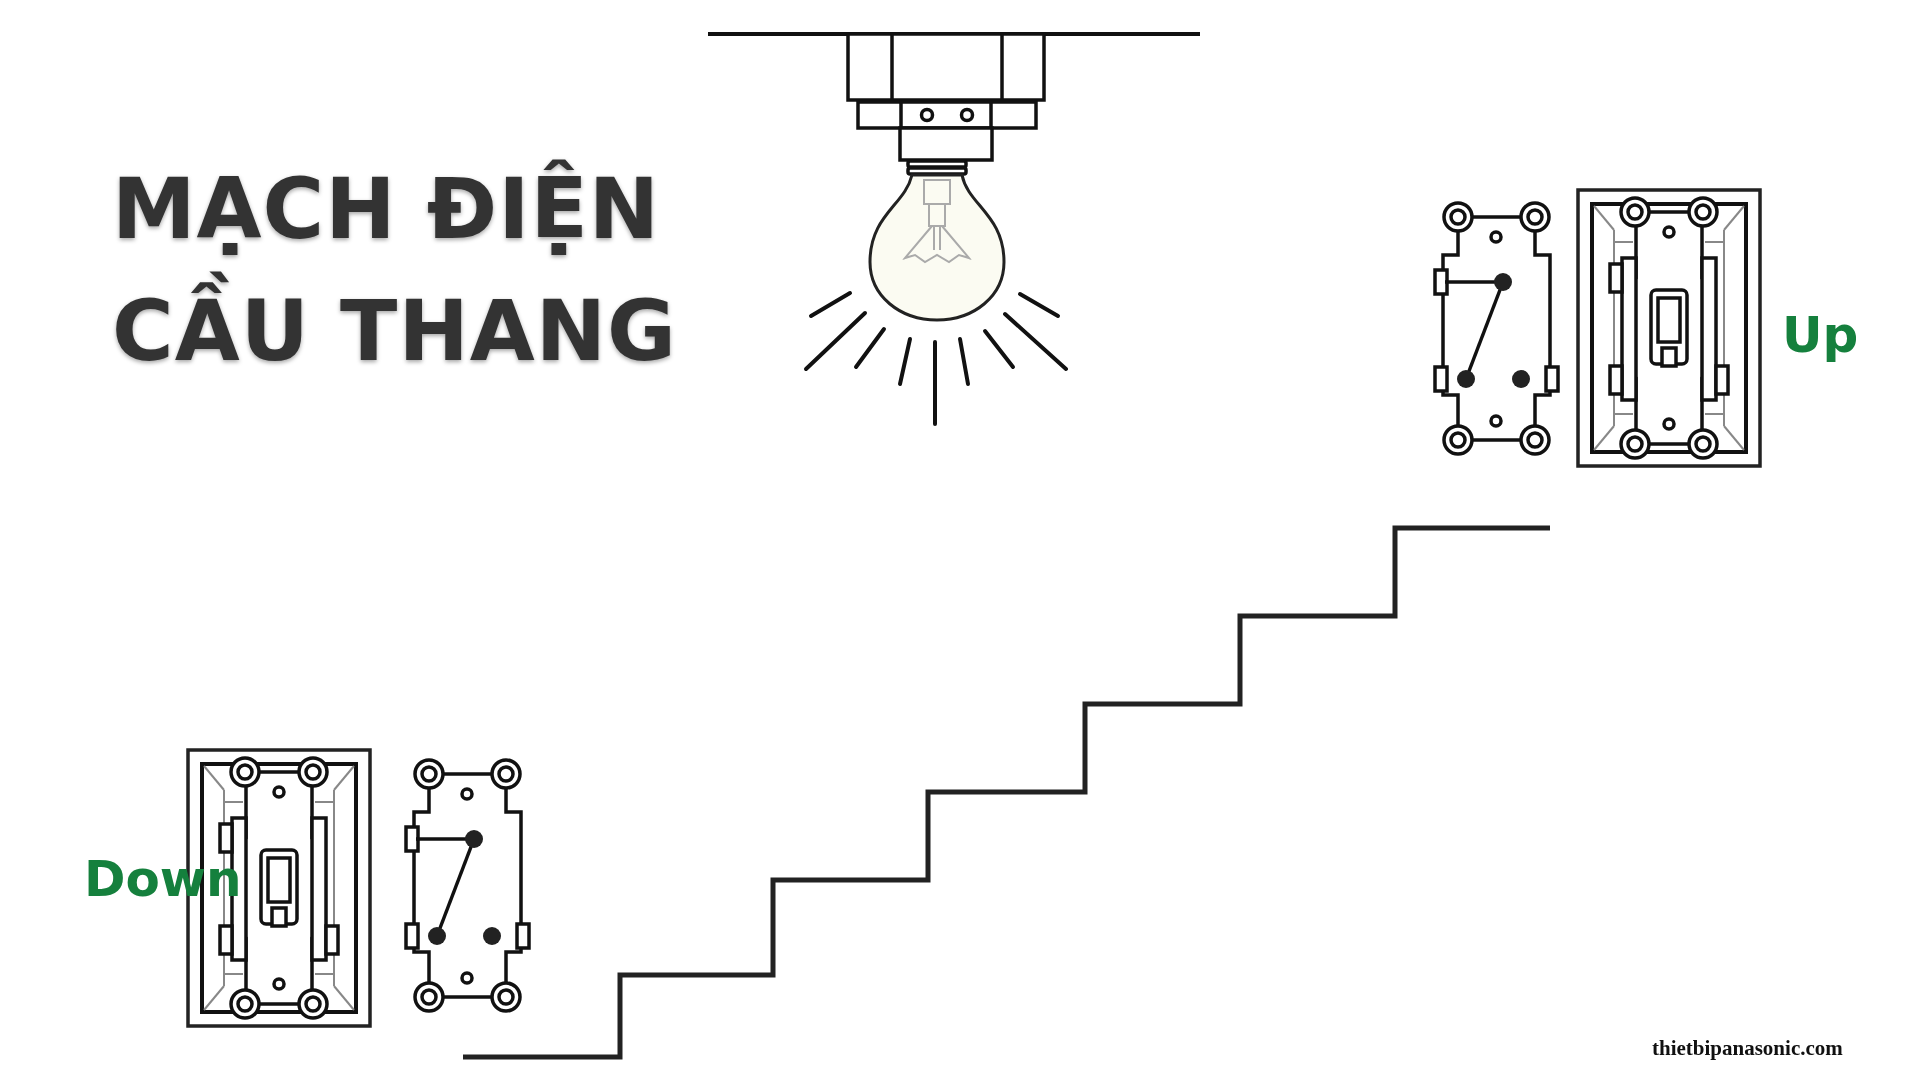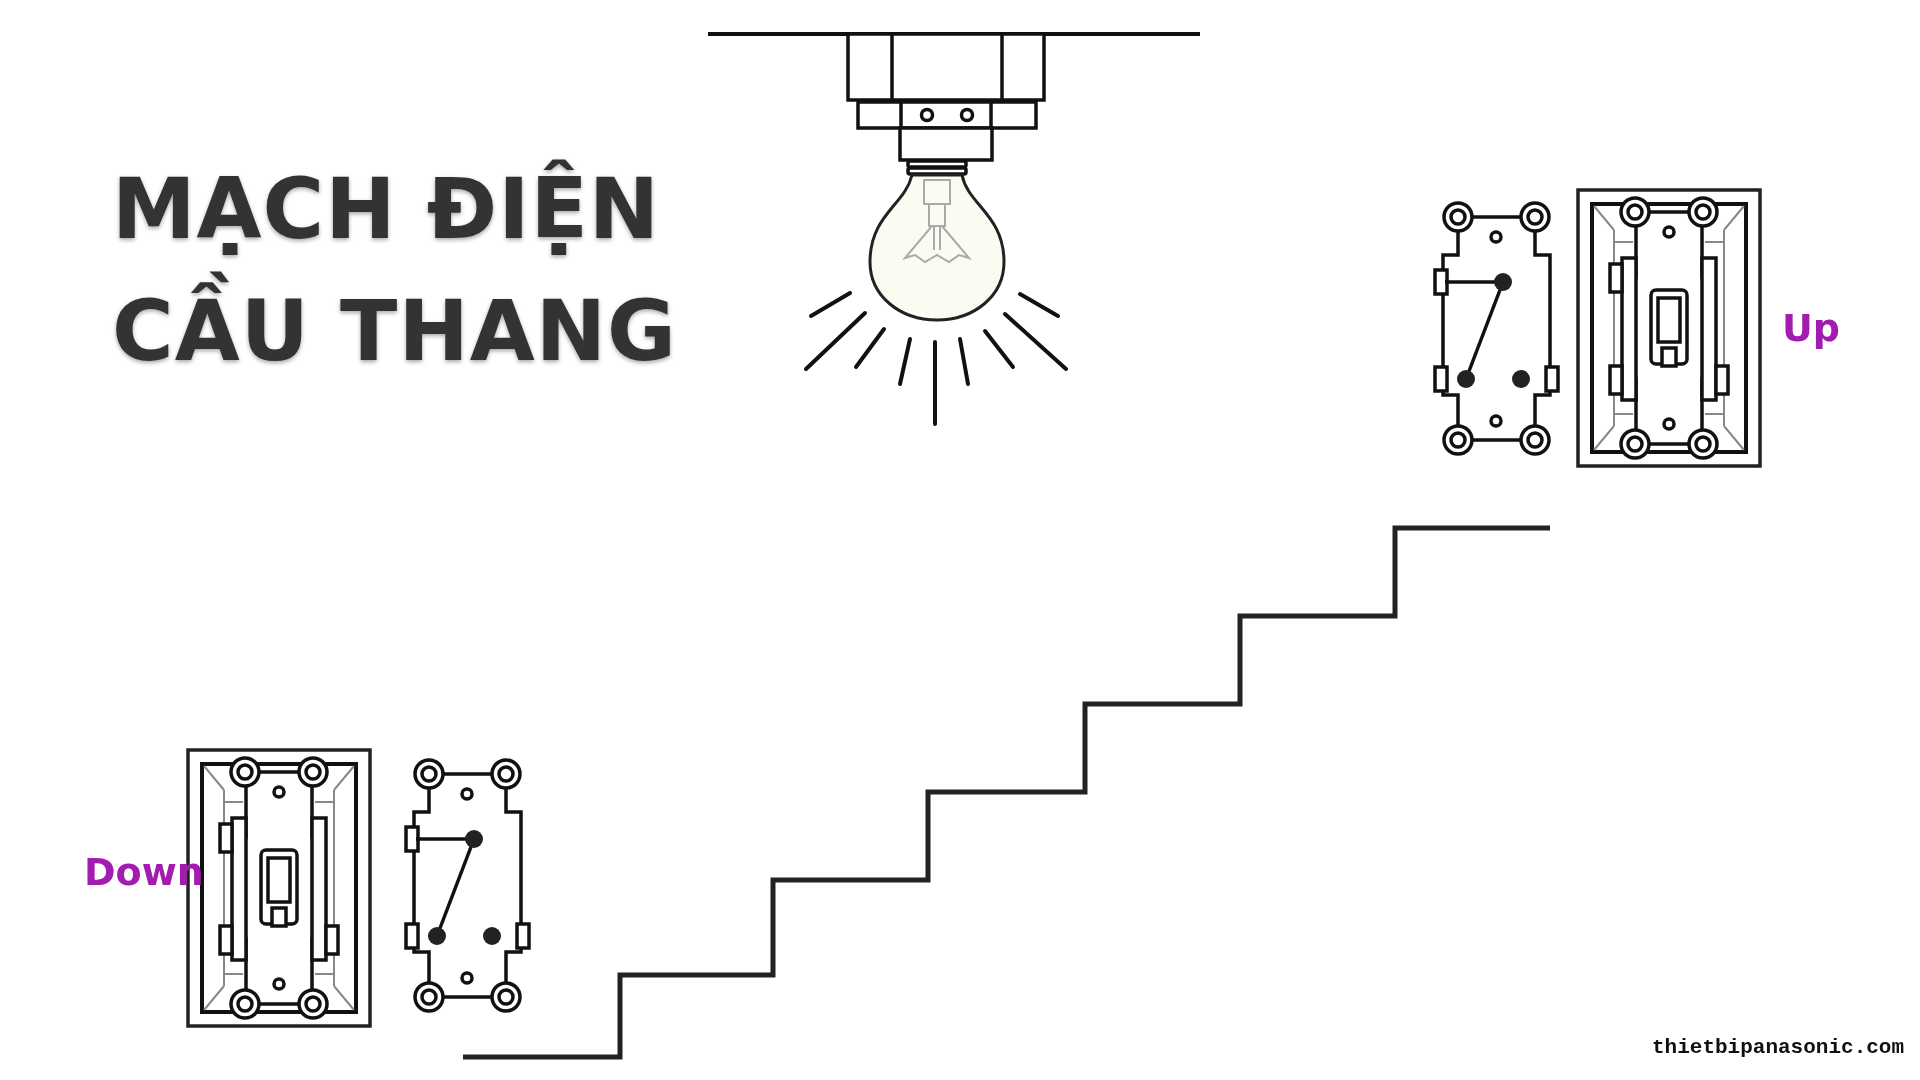--- a/index.html
+++ b/index.html
@@ -1,22 +1,22 @@
 <!DOCTYPE html>
 <html><head>
 <meta charset="utf-8">
 <style>
   html, body { margin:0; padding:0; background:#ffffff; }
   body { width:1920px; height:1080px; position:relative; overflow:hidden; font-family:"DejaVu Sans", sans-serif; }
   .title { position:absolute; left:112px; top:148px; color:#333333; font-family:"DejaVu Sans", sans-serif; font-weight:bold; font-size:84px; line-height:122px; text-shadow:0 2px 4px rgba(0,0,0,0.35); letter-spacing:1px; }
   .title div { white-space:nowrap; }
-  .label { position:absolute; font-family:"DejaVu Sans", sans-serif; font-weight:bold; color:#a21caf; font-size:38px; }
+  .label { position:absolute; font-family:"DejaVu Sans", sans-serif; font-weight:bold; color:#15803d; font-size:50px; }
   .label-up { left:1782px; top:306px; }
   .label-down { left:40px; top:850px;margin-left:44px; }
-  .watermark { position:absolute; left:1652px; top:1036px; font-family:Liberation Mono, monospace; font-weight:bold; font-size:21px; color:#111111; }
+  .watermark { position:absolute; left:1652px; top:1036px; font-family:Liberation Serif, serif; font-weight:bold; font-size:21px; color:#111111; }
   svg.canvas { position:absolute; left:0; top:0; }
 </style>
 </head>
 <body>
 
 <svg class="canvas" width="1920" height="1080" viewBox="0 0 1920 1080" xmlns="http://www.w3.org/2000/svg">
 
   <line x1="708" y1="34" x2="1200" y2="34" stroke="#111" stroke-width="4"></line>
 
   <g fill="#fff" stroke="#111" stroke-width="3.5">

